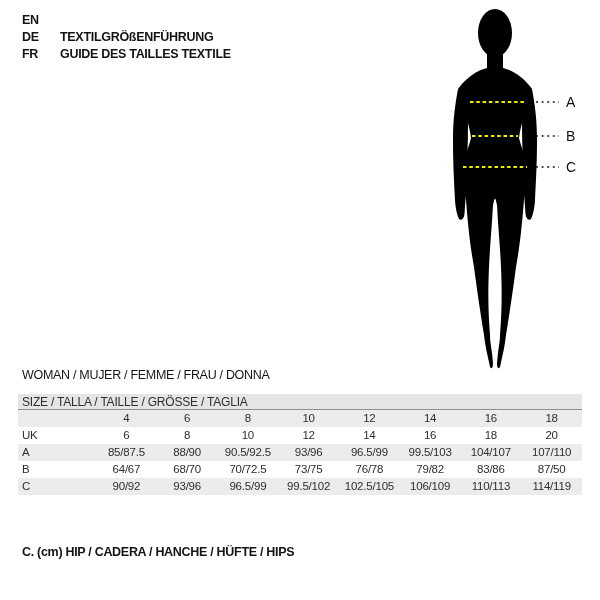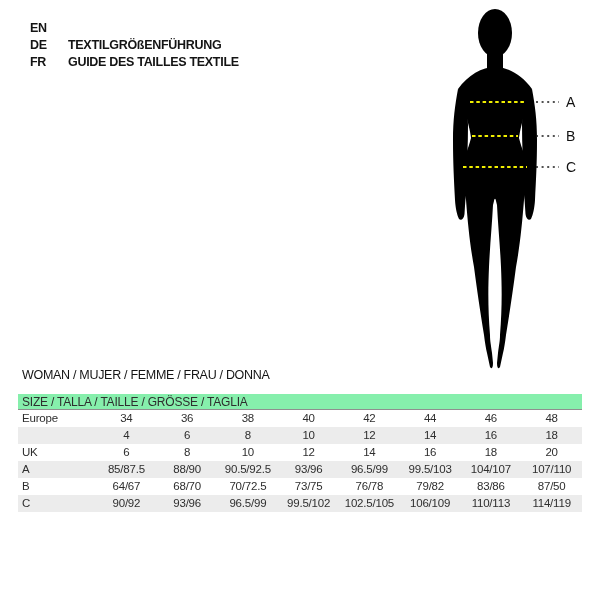--- a/index.html
+++ b/index.html
@@ -1,32 +1,32 @@
 <!DOCTYPE html>
 <html><head>
 <meta charset="utf-8">
 <style>
   html,body{margin:0;padding:0;}
   body{
     width:600px;height:600px;background:#ffffff;position:relative;overflow:hidden;
     font-family:"Liberation Sans","DejaVu Sans",sans-serif;color:#111;
   }
   
-  .langs{position:absolute;left:22px;top:11px;list-style:none;margin:8px;padding:0;}
+  .langs{position:absolute;left:22px;top:11px;list-style:none;margin:0;padding:0;}
   .langs li{display:flex;height:17px;align-items:center;font-weight:bold;font-size:12.5px;letter-spacing:-0.3px;color:#141414;}
   .langs .code{width:38px;flex:0 0 38px;}
   
   .figure{position:absolute;left:440px;top:5px;width:160px;height:370px;}
   .figure svg{display:block;}
   
   .section-title{position:absolute;left:22px;top:368px;font-weight:normal;font-size:12.5px;letter-spacing:-0.3px;color:#141414;}
   
   table.size-table{position:absolute;left:18px;top:394px;width:564px;border-collapse:collapse;table-layout:fixed;}
   table.size-table th.header-cell{
-    background:#86efac;height:15px;text-align:left;font-weight:normal;
+    background:#e5e5e5;height:15px;text-align:left;font-weight:normal;
     font-size:12px;color:#2e2e2e;padding:0 0 0 4px;letter-spacing:-0.2px;
     border-bottom:1px solid #8f8f8f;
   }
   table.size-table tbody tr{height:17px;}
   table.size-table tbody tr.shaded{background:#ececec;}
   table.size-table th.row-label{
     text-align:left;font-weight:normal;font-size:11.5px;color:#2e2e2e;
     padding:0 0 0 4px;letter-spacing:-0.2px;
   }
   table.size-table td{
@@ -137,31 +137,20 @@
   <colgroup>
     <col style="width:78px">
     <col span="8" style="width:60.75px">
   </colgroup>
   <thead>
     <tr>
       <th class="header-cell" colspan="9">SIZE / TALLA / TAILLE / GRÖSSE / TAGLIA</th>
     </tr>
   </thead>
   <tbody>
-      <tr>
-        <th class="row-label">Europe</th>
-        <td>34</td>
-        <td>36</td>
-        <td>38</td>
-        <td>40</td>
-        <td>42</td>
-        <td>44</td>
-        <td>46</td>
-        <td>48</td>
-      </tr>
       <tr class="shaded">
         <th class="row-label"></th>
         <td>4</td>
         <td>6</td>
         <td>8</td>
         <td>10</td>
         <td>12</td>
         <td>14</td>
         <td>16</td>
         <td>18</td>
@@ -207,13 +196,14 @@
         <td>99.5/102</td>
         <td>102.5/105</td>
         <td>106/109</td>
         <td>110/113</td>
         <td>114/119</td>
       </tr>
     </tbody>
 </table>
 
 <div class="notes">
+    <div class="note-line">C. (cm) HIP / CADERA / HANCHE / HÜFTE / HIPS</div>
   </div>
 
 </body></html>

